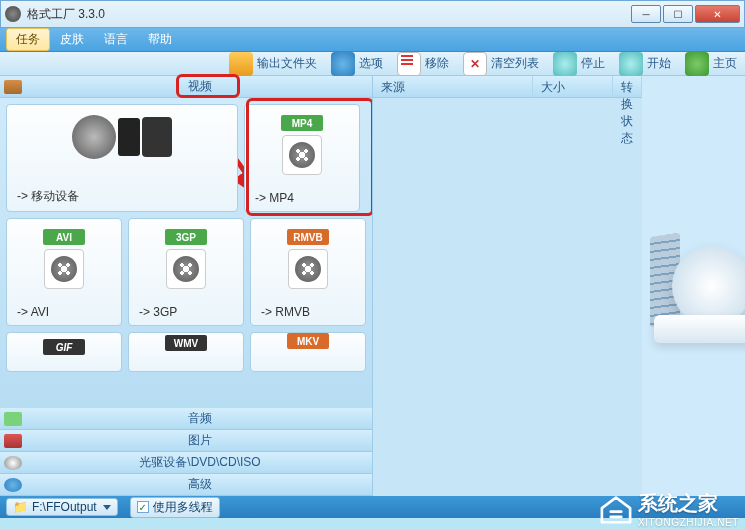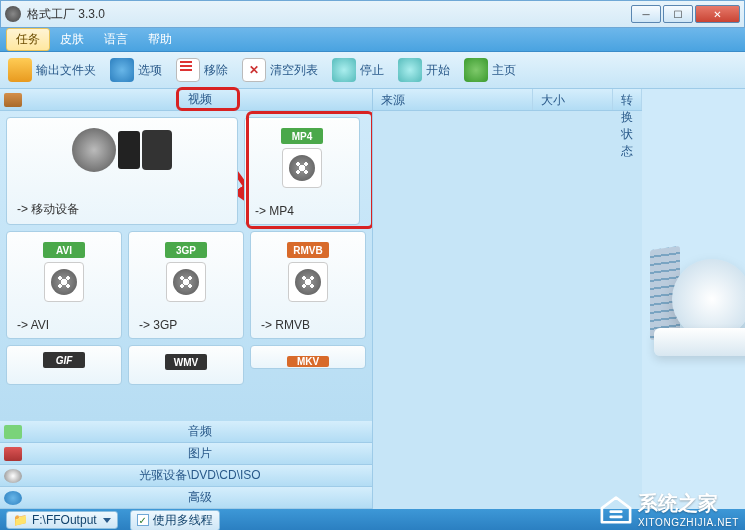--- a/index.html
+++ b/index.html
@@ -9,21 +9,21 @@
 .titlebar .app-icon { width: 16px; height: 16px; background: radial-gradient(circle,#888,#444); border-radius: 50%; margin-right: 6px; }
 .titlebar .title { font-size: 12px; color: #333; flex: 1; }
 .winbtns { display: flex; gap: 2px; }
 .winbtn { width: 30px; height: 18px; border: 1px solid #5a86b1; background: linear-gradient(#f6fbff,#cfe6f6); border-radius: 2px; display: flex; align-items: center; justify-content: center; font-size: 10px; color: #333; }
 .winbtn.close { background: linear-gradient(#e77a6b,#c94434); color: #fff; width: 45px; }
 
 .menubar { height: 24px; background: linear-gradient(#6db7eb,#4aa3e0); display: flex; align-items: center; padding-left: 6px; border-bottom: 1px solid #3a8cc9; }
 .menu-item { font-size: 12px; color: #fff; padding: 3px 10px; border-radius: 3px; }
 .menu-item.active { background: linear-gradient(#fff4d4,#ffe7a0); color: #6b4c00; border: 1px solid #e8c35a; padding: 2px 9px; }
 
-.toolbar { height: 37px; background: linear-gradient(#e3f3fc,#c6e5f7); display: flex; align-items: center; padding: 8px 8px; gap: 14px; border-bottom: 1px solid #9ecbe8; }
+.toolbar { height: 24px; background: linear-gradient(#e3f3fc,#c6e5f7); display: flex; align-items: center; padding: 8px 8px; gap: 14px; border-bottom: 1px solid #9ecbe8; justify-content: flex-end; }
 .tool { display: flex; align-items: center; gap: 4px; font-size: 12px; color: #2a5a8a; }
 .tool .ico { width: 24px; height: 24px; border-radius: 4px; }
 .ico-folder { background: linear-gradient(#ffcc55,#e89a1f); }
 .ico-gear { background: radial-gradient(circle,#68b6e8,#2c7fbf); border-radius: 50%; }
 .ico-doc { background: #fff; border: 1px solid #bbb; position: relative; }
 .ico-doc::after { content:""; position:absolute; top:2px; left:3px; width:12px; height:2px; background:#d33; box-shadow: 0 4px 0 #d33, 0 8px 0 #d33; }
 .ico-x { background:#fff; border:1px solid #bbb; color:#c33; text-align:center; line-height:22px; font-weight:bold; }
 .ico-stop { background:radial-gradient(circle,#aee,#5bb); border-radius:50%;}
 .ico-play { background:radial-gradient(circle,#aee,#5bb); border-radius:50%;}
 .ico-home { background:radial-gradient(circle,#7ec96a,#3a9a2e); border-radius:50%;}
@@ -208,24 +208,24 @@
               <div class="reel"></div>
             </div>
           <div class="tile-label">-&gt; RMVB</div>
         </div>
       </div>
 
       <div class="tile-row">
         <div class="tile narrow" style="height:40px;padding-top:6px">
           <div class="fmt-badge b-gif">GIF</div>
         </div>
-        <div class="tile narrow" style="height:40px;padding-top:8px">
+        <div class="tile narrow" style="height:40px;padding-top:2px">
           <div class="fmt-badge b-wmv">WMV</div>
         </div>
-        <div class="tile narrow" style="height:24px;padding-top:10px">
+        <div class="tile narrow" style="height:40px;padding-top:0">
           <div class="fmt-badge b-mkv">MKV</div>
         </div>
       </div>
     </div>
 
     <div class="cat-header">
       <div class="cat-icon ci-audio"></div>
       <div class="cat-label">音频</div>
     </div>
     <div class="cat-header">

